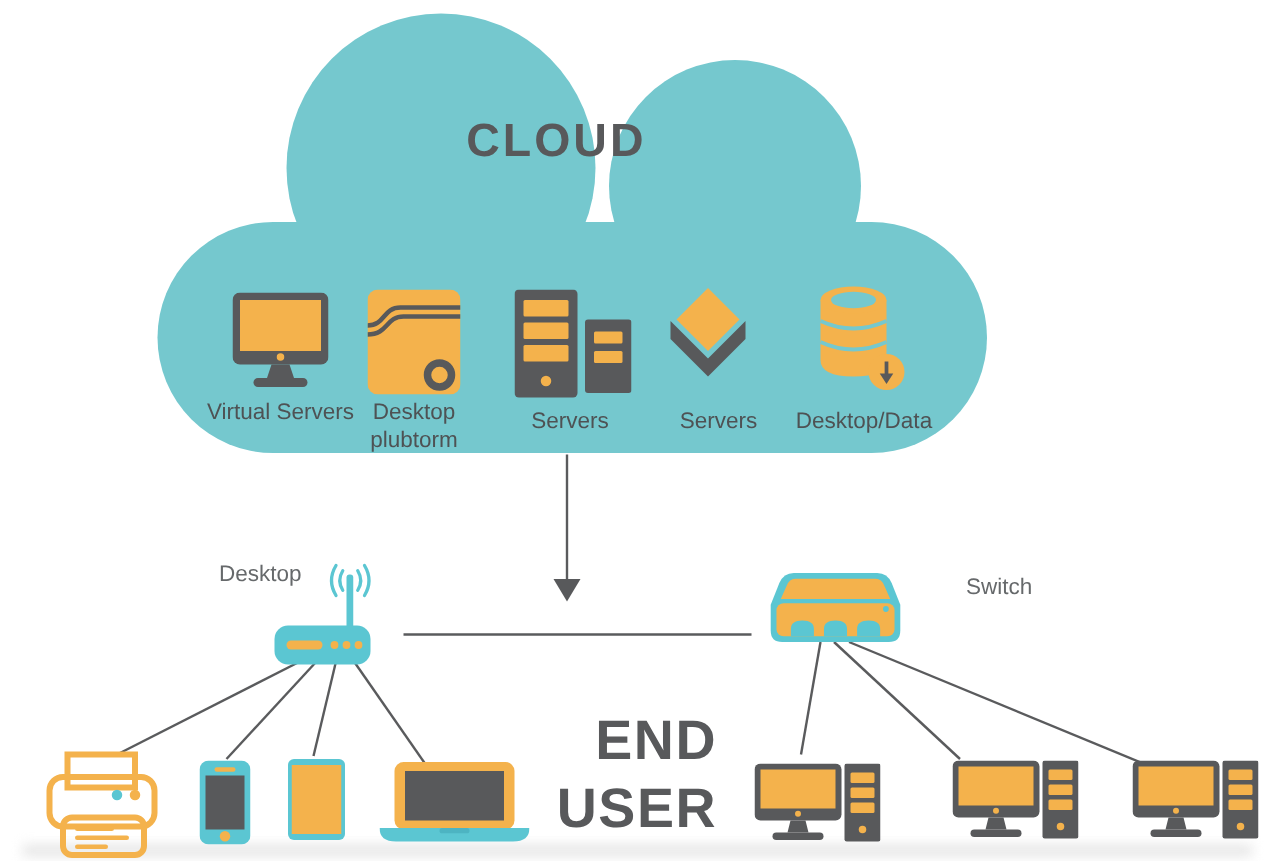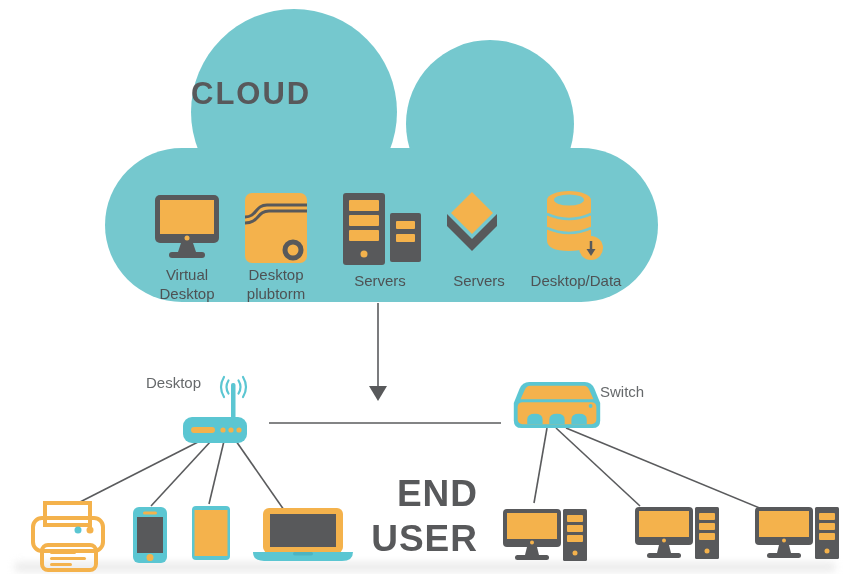--- a/index.html
+++ b/index.html
@@ -16,34 +16,34 @@
     position:relative;width:850px;height:574px;background:#fff;overflow:hidden;
     font-family:"Liberation Sans", sans-serif;
   }
   
   .cloud-part{position:absolute;background:var(--teal);}
   .cloud-body{left:105px;top:148px;width:553px;height:154px;border-radius:78px;}
   .cloud-bump1{left:191px;top:9px;width:206px;height:206px;border-radius:50%;}
   .cloud-bump2{left:406px;top:40px;width:168px;height:168px;border-radius:50%;}
   
   .cloud-title{
-    position:absolute;left:191px;top:74px;width:240px;text-align:left;
+    position:absolute;left:191px;top:74px;width:240px;text-align:right;
     font-size:31px;font-weight:bold;line-height:40px;letter-spacing:2px;color:var(--dark);z-index:3;
   }
   .item-label{
     position:absolute;text-align:center;font-size:15px;line-height:19px;color:#4E5254;z-index:3;
   }
   .lbl-virtual{left:137px;top:265px;width:100px;}
   .lbl-software{left:226px;top:265px;width:100px;}
   .lbl-servers1{left:330px;top:271px;width:100px;}
   .lbl-servers2{left:429px;top:271px;width:100px;}
   .lbl-storage{left:524px;top:271px;width:104px;}
   .net-label{position:absolute;font-size:15px;color:#66696B;z-index:3;}
   .lbl-router{left:146px;top:374px;width:64px;}
-  .lbl-switch{left:600px;top:383px;width:64px;}
+  .lbl-switch{left:644px;top:383px;width:64px;}
   .end-user{
     position:absolute;left:338px;top:471px;width:140px;text-align:right;
     font-size:37px;font-weight:bold;line-height:45px;letter-spacing:1px;color:var(--dark);z-index:3;
   }
   
   .lines-layer{position:absolute;left:0;top:0;z-index:1;}
   .icon{position:absolute;z-index:2;}
   .f-orange{fill:var(--orange);}
   .f-dark{fill:var(--dark);}
   .f-teal{fill:var(--teal);}
@@ -128,21 +128,21 @@
     <path class="f-orange" d="M1,10 V50 Q1,61 23,61 Q45,61 45,50 V10 Z"></path>
     <ellipse class="f-orange" cx="23" cy="10" rx="22" ry="9"></ellipse>
     <ellipse class="f-teal" cx="23" cy="10" rx="15" ry="5.5"></ellipse>
     <path class="s-teal" stroke-width="2.5" d="M1,24 Q23,34 45,24"></path>
     <path class="s-teal" stroke-width="2.5" d="M1,38 Q23,48 45,38"></path>
     <circle class="f-orange" cx="45" cy="58" r="12"></circle>
     <path class="s-dark" stroke-width="2.5" d="M45,51 L45,60"></path>
     <polygon class="f-dark" points="40.5,59 49.5,59 45,66"></polygon>
   </svg>
 
-  <div class="item-label lbl-virtual">Virtual Desktop</div>
+  <div class="item-label lbl-virtual">Virtual Servers</div>
   <div class="item-label lbl-software">Desktop plubtorm</div>
   <div class="item-label lbl-servers1">Servers</div>
   <div class="item-label lbl-servers2">Servers</div>
   <div class="item-label lbl-storage">Desktop/Data</div>
 
   <svg class="icon" style="left:175px;top:365px" width="80" height="80" viewBox="0 0 80 80">
     <rect class="f-dev" x="56" y="18" width="4.5" height="38" rx="2"></rect>
     <path class="s-dev" stroke-width="2.2" stroke-linecap="round" d="M49,12 Q43,22 49,32"></path>
     <path class="s-dev" stroke-width="2.2" stroke-linecap="round" d="M53.5,15.5 Q49.5,22 53.5,28.5"></path>
     <path class="s-dev" stroke-width="2.2" stroke-linecap="round" d="M68,12 Q74,22 68,32"></path>

